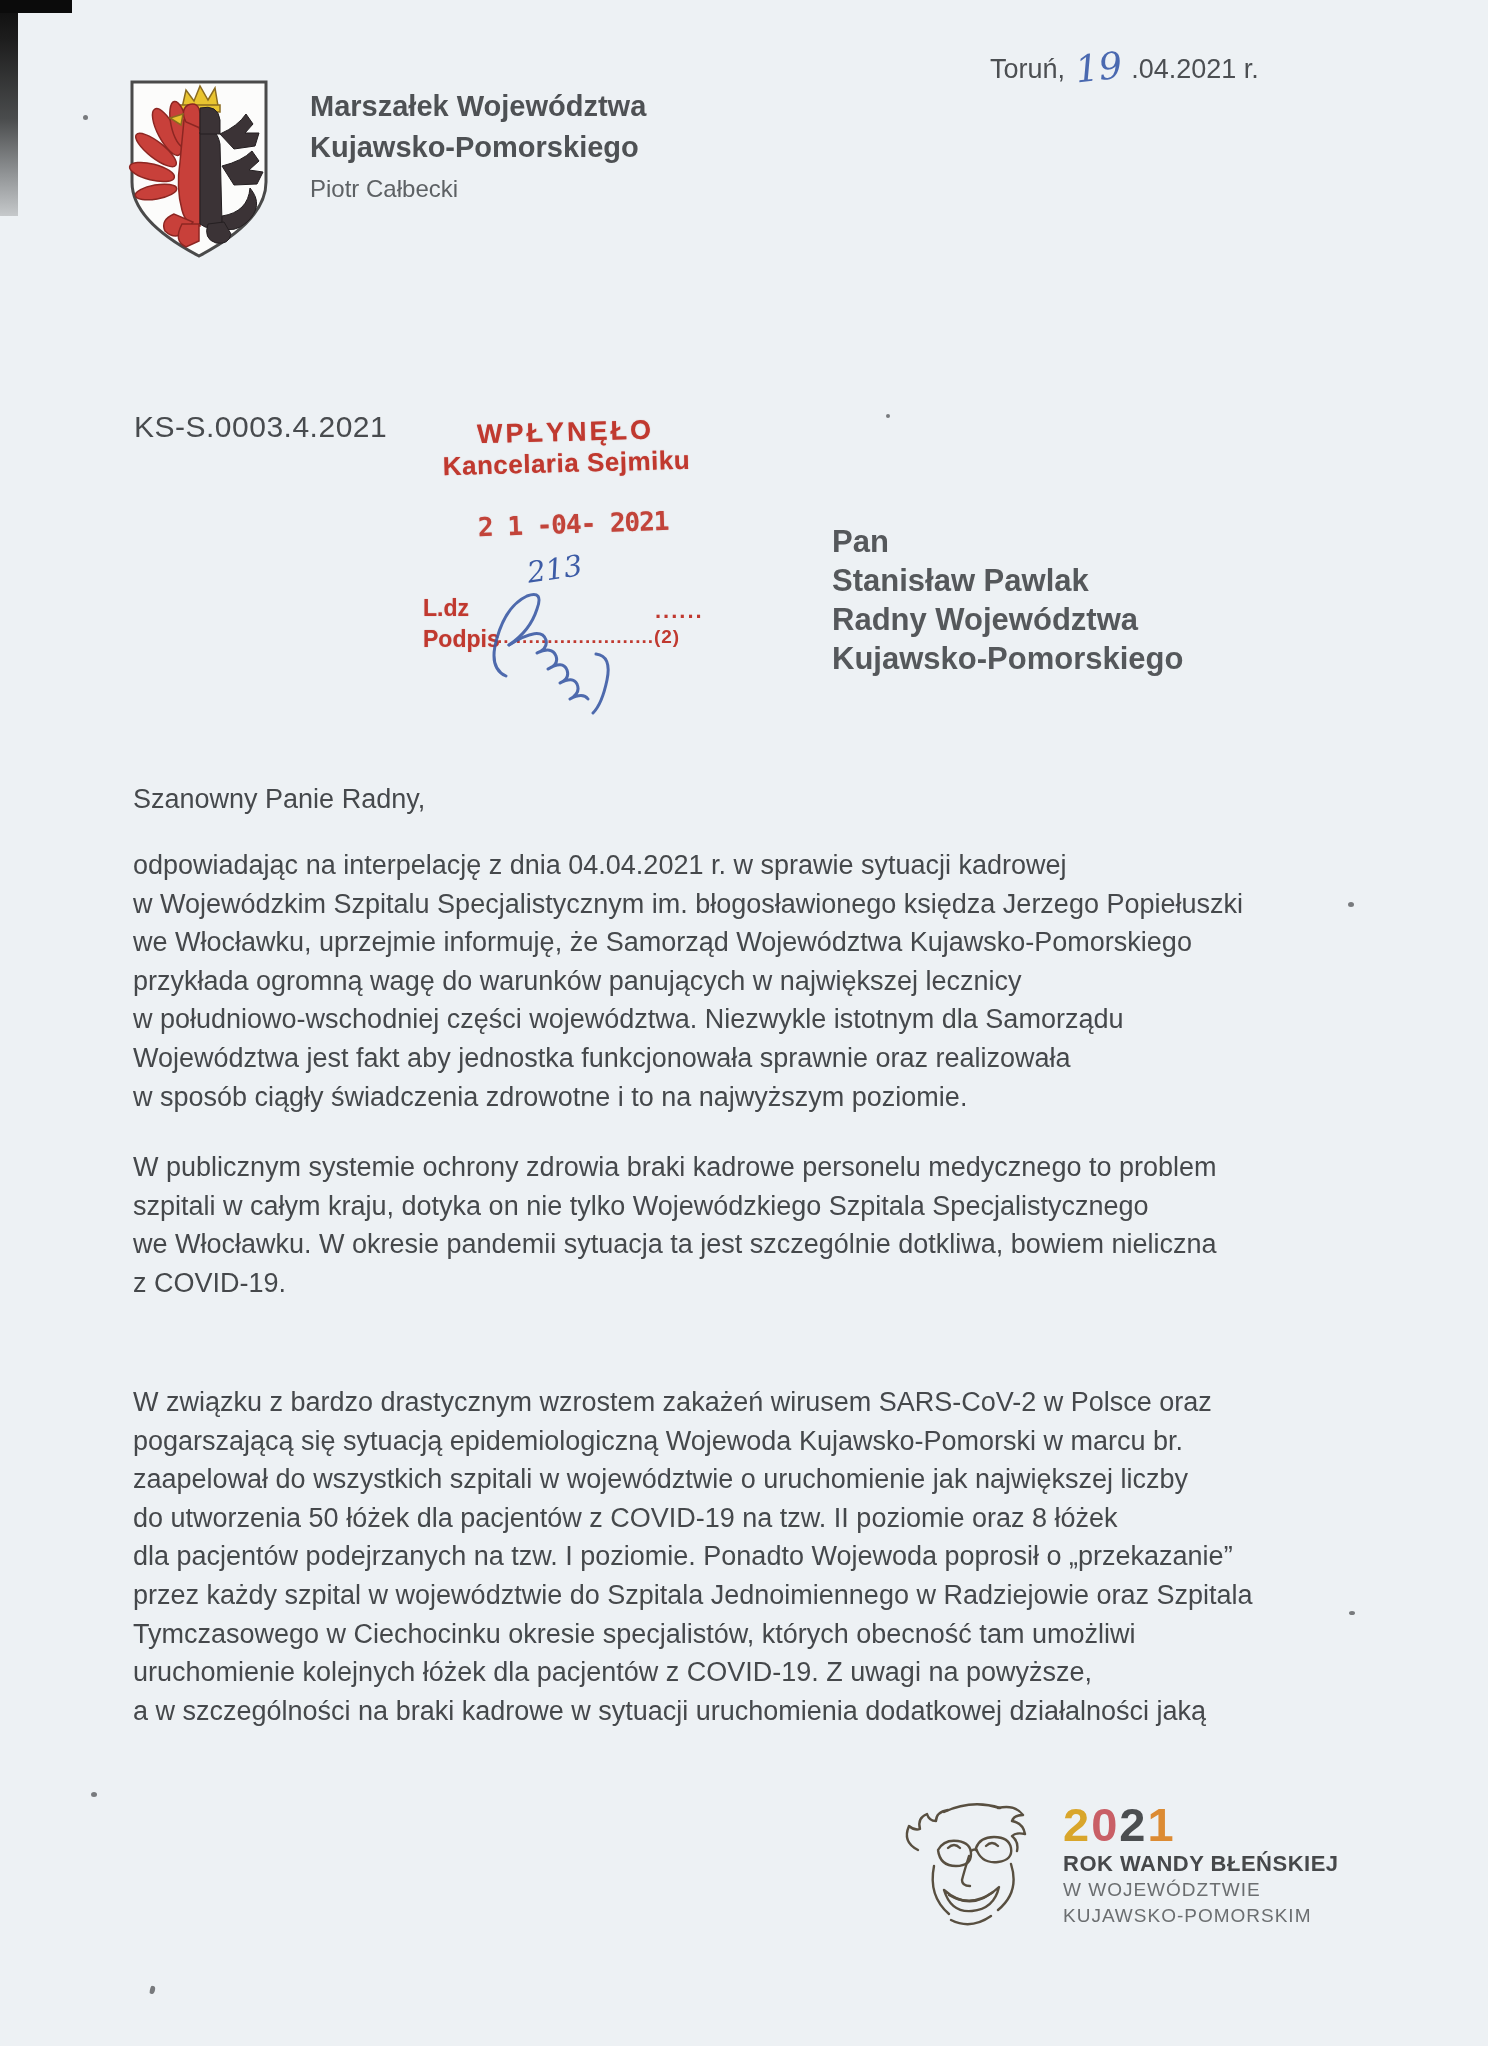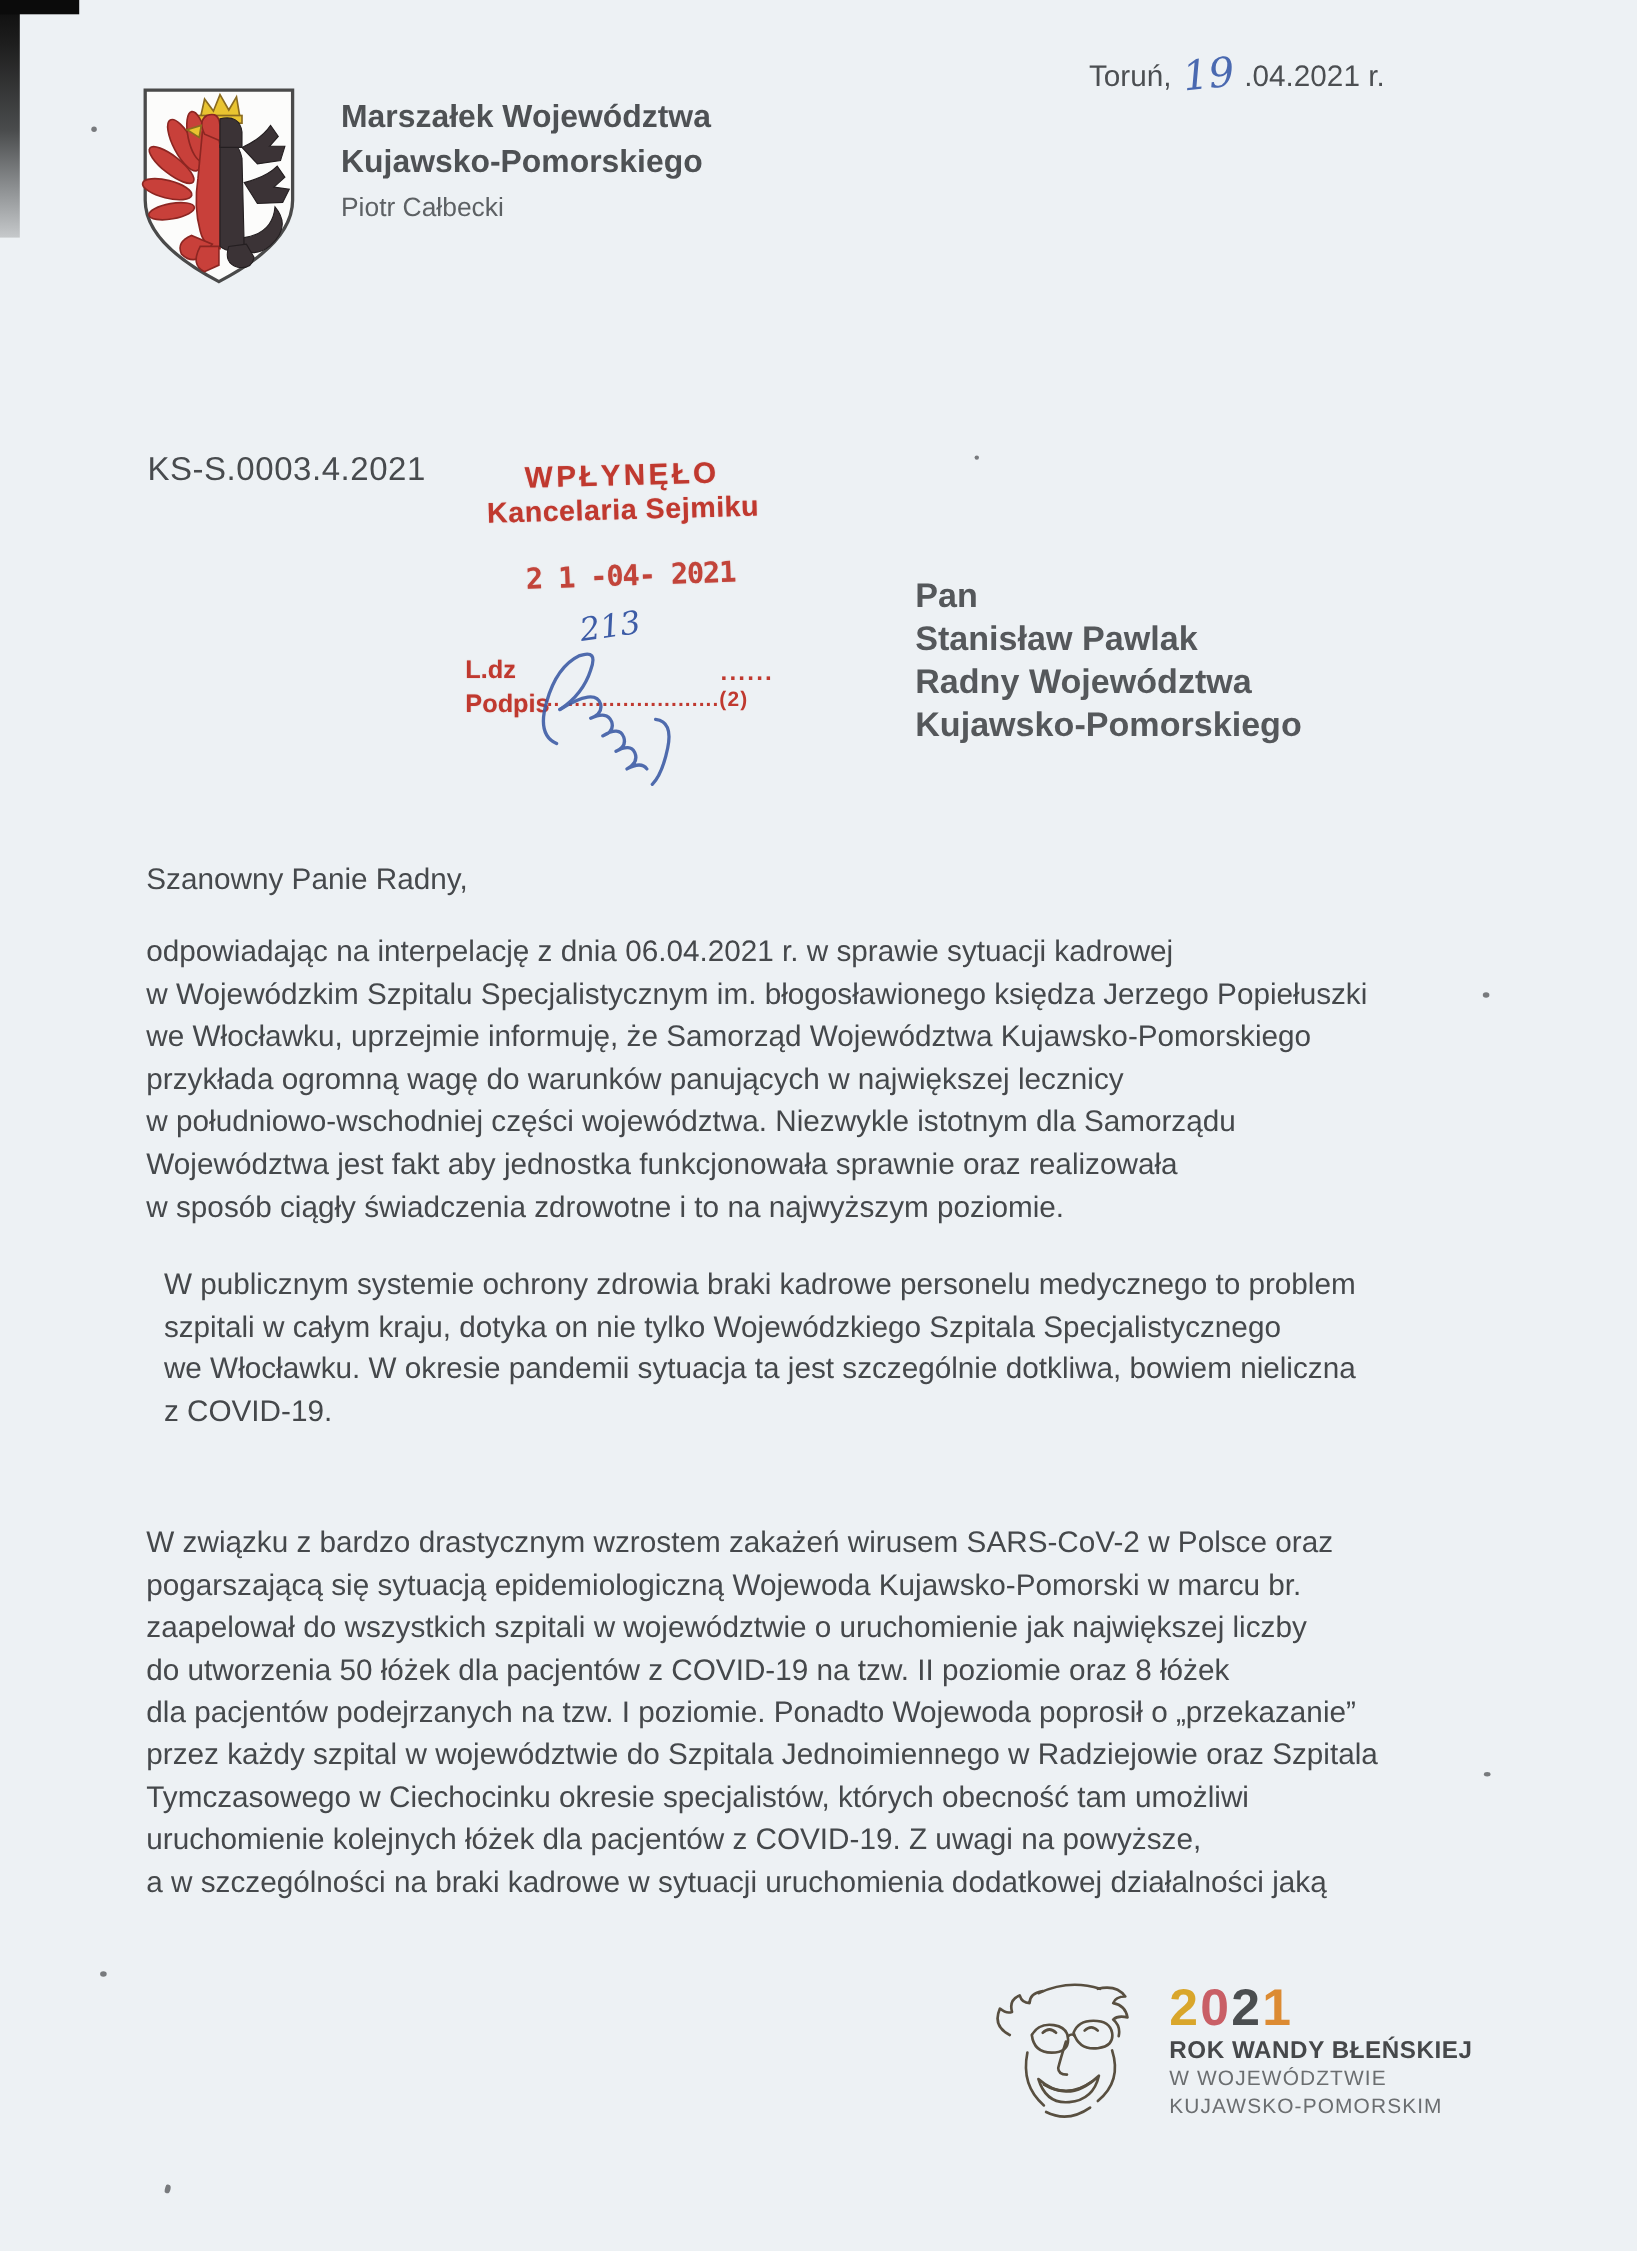--- a/index.html
+++ b/index.html
@@ -47,21 +47,21 @@
   .signature{position:absolute;left:448px;top:556px;}
 
   
   .recipient{position:absolute;left:832px;top:522px;font-size:31px;font-weight:bold;
     color:#55585b;line-height:39px;white-space:nowrap;}
 
   
   .salutation{position:absolute;left:133px;top:784px;font-size:27px;color:#46494c;}
   .para{position:absolute;left:133px;font-size:27px;color:#45484b;line-height:38.6px;}
   .para div{white-space:nowrap;}
-  .p1{top:846px;} .p2{top:1148px;margin-left:16px;} .p3{top:1383px;}
+  .p1{top:846px;} .p2{top:1148px;} .p3{top:1383px;}
 
   
   .sketch{position:absolute;left:894px;top:1796px;}
   .flogo-year{position:absolute;left:1063px;top:1797px;font-size:47px;font-weight:bold;letter-spacing:2px;}
   .yd-0{color:#d9a62b;} .yd-1{color:#c95f66;} .yd-2{color:#4b4e50;} .yd-3{color:#dc8b33;}
   .flogo-l1{position:absolute;left:1063px;top:1851px;font-size:22px;font-weight:bold;color:#46484a;letter-spacing:.5px;}
   .flogo-l2{position:absolute;left:1063px;top:1879px;font-size:19px;color:#6b6e70;letter-spacing:1px;}
   .flogo-l3{position:absolute;left:1063px;top:1905px;font-size:19px;color:#6b6e70;letter-spacing:1px;}
 </style>
 </head>
@@ -148,21 +148,21 @@
   <div class="recipient">
     <div>Pan</div>
     <div>Stanisław Pawlak</div>
     <div>Radny Województwa</div>
     <div>Kujawsko-Pomorskiego</div>
   </div>
 
   <div class="salutation">Szanowny Panie Radny,</div>
 
   <div class="para p1">
-    <div>odpowiadając na interpelację z dnia 06.04.2021 r. w sprawie sytuacji kadrowej</div>
+    <div>odpowiadając na interpelację z dnia 04.04.2021 r. w sprawie sytuacji kadrowej</div>
     <div>w Wojewódzkim Szpitalu Specjalistycznym im. błogosławionego księdza Jerzego Popiełuszki</div>
     <div>we Włocławku, uprzejmie informuję, że Samorząd Województwa Kujawsko-Pomorskiego</div>
     <div>przykłada ogromną wagę do warunków panujących w największej lecznicy</div>
     <div>w południowo-wschodniej części województwa. Niezwykle istotnym dla Samorządu</div>
     <div>Województwa jest fakt aby jednostka funkcjonowała sprawnie oraz realizowała</div>
     <div>w sposób ciągły świadczenia zdrowotne i to na najwyższym poziomie.</div>
   </div>
 
   <div class="para p2">
     <div>W publicznym systemie ochrony zdrowia braki kadrowe personelu medycznego to problem</div>

